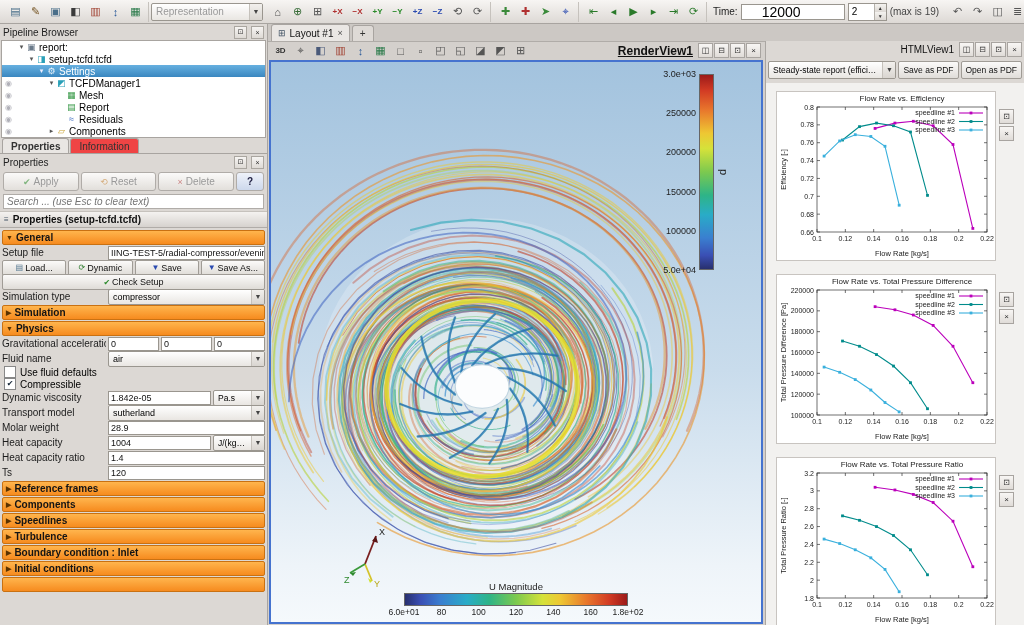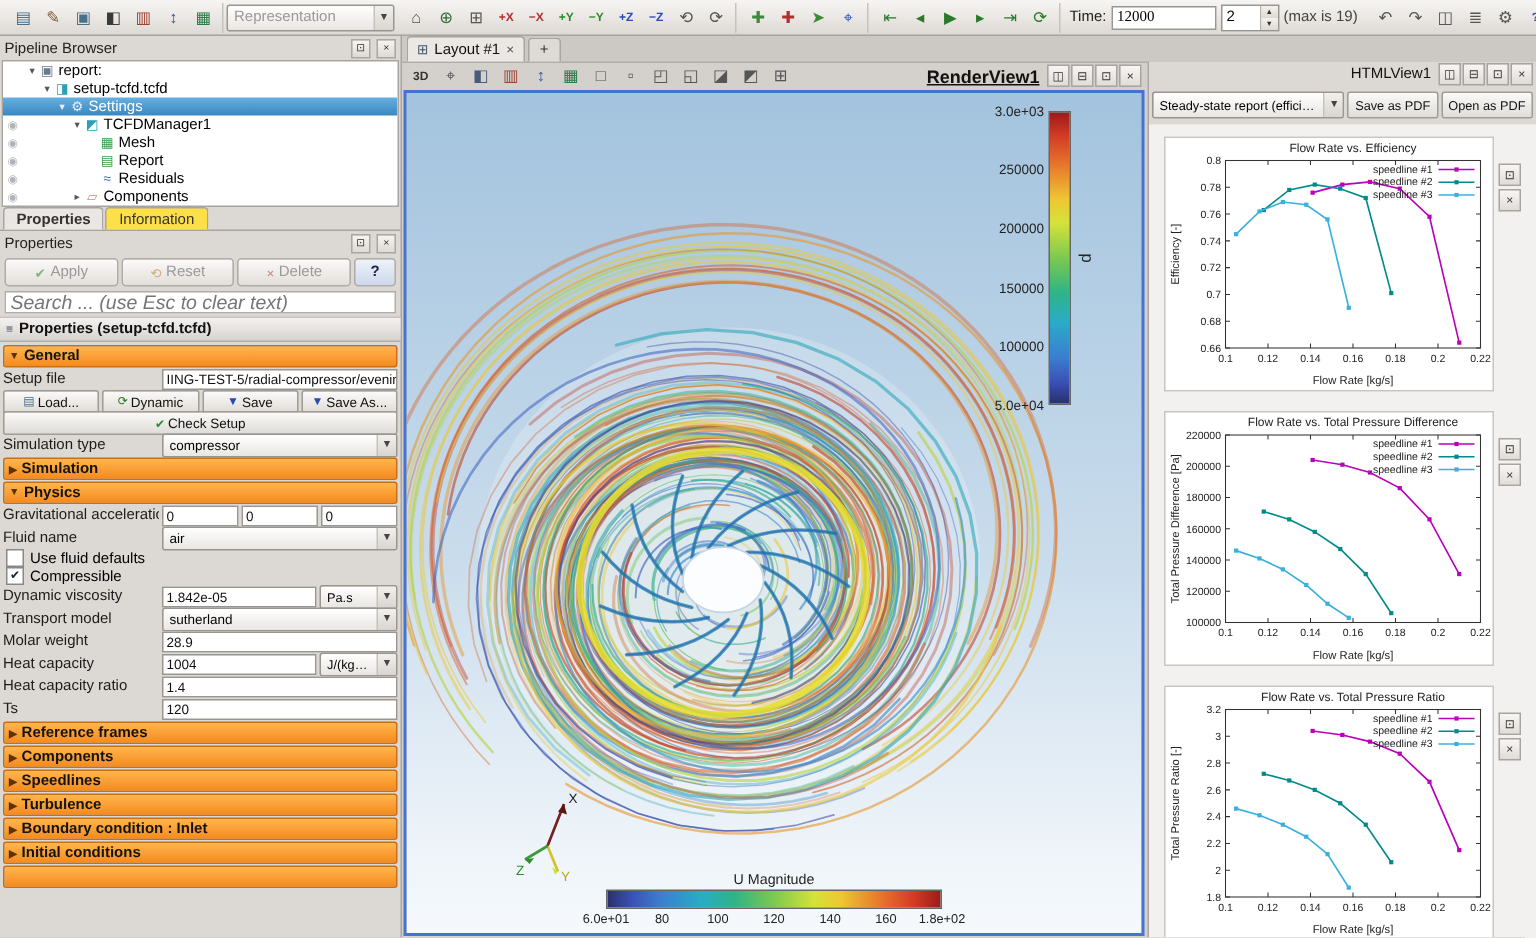--- a/index.html
+++ b/index.html
@@ -9,48 +9,48 @@
   #main-toolbar{position:absolute;left:0;top:0;width:1024px;height:24px;background:linear-gradient(#f7f5f3,#ddd9d5);border-bottom:1px solid #a8a4a0;display:flex;align-items:center;gap:2px;padding:0 3px;box-sizing:border-box;}
   .tb-group{display:flex;gap:1px;padding:0 3px;border-right:1px solid #c6c2bd;height:20px;align-items:center;flex:none;}
   .tb-icon{min-width:17px;height:17px;display:flex;align-items:center;justify-content:center;font-size:11px;border-radius:2px;padding:0 1px;cursor:default;}
   .tb-icon.txt{font-size:8px;font-weight:bold;}
   .combo{display:flex;align-items:center;border:1px solid #9a968f;background:linear-gradient(#ffffff,#e9e6e2);border-radius:2px;font-size:10px;height:16px;gap:4px;padding-left:4px;overflow:hidden;}
   .combo .combo-text{white-space:nowrap;overflow:hidden;text-overflow:ellipsis;flex:1;}
   .combo .arrow{width:12px;align-self:stretch;display:flex;align-items:center;justify-content:center;color:#444;font-size:7px;border-left:1px solid #c5c1bb;background:linear-gradient(#f2f0ed,#d9d5d0);flex:none;}
   #representation-combo{width:106px;color:#999;flex:none;}
   .time-group{display:flex;align-items:center;gap:3px;padding:0 4px;flex:none;}
   .time-group .tlabel{font-size:10px;color:#222;}
-  #time-input{width:62px;height:14px;border:1px solid #9a968f;background:#fff;font-size:10px;padding:0 3px;display:flex;align-items:center;font-family:Liberation Serif, serif;}
+  #time-input{width:62px;height:14px;border:1px solid #9a968f;background:#fff;font-size:14px;padding:0 20px;display:flex;align-items:center;}
   #frame-spin{display:flex;height:16px;border:1px solid #9a968f;background:#fff;}
   #frame-value{width:22px;font-size:10px;display:flex;align-items:center;padding-left:3px;}
   .spin-col{display:flex;flex-direction:column;width:11px;border-left:1px solid #b5b1ab;}
   .spin-btn{flex:1;font-size:5px;display:flex;align-items:center;justify-content:center;background:linear-gradient(#f4f2ef,#ddd9d4);color:#333;}
   .max-label{font-size:10px;color:#444;}
   .push-right{margin-left:auto;}
   
   #left-panel{position:absolute;top:24px;left:0;width:268px;bottom:0;background:#dcd8d4;border-right:1px solid #a8a4a0;display:flex;flex-direction:column;box-sizing:border-box;}
   .dock-title{height:14px;font-size:10px;padding:1px 3px;color:#222;display:flex;align-items:center;gap:4px;flex:none;}
   .dock-title .dt-text{flex:1;}
   .dock-btn{width:11px;height:11px;border:1px solid #aaa6a0;background:linear-gradient(#f6f4f2,#dedad5);font-size:7px;display:flex;align-items:center;justify-content:center;color:#333;flex:none;}
   #pipeline-tree{height:96px;background:#fff;border:1px solid #a8a4a0;margin:0 1px;overflow:hidden;font-size:10px;flex:none;}
   .tree-row{display:flex;align-items:center;height:12px;white-space:nowrap;}
   .tree-row.selected{background:linear-gradient(#66b0e0,#3a87c0);color:#fff;}
   .eye-cell{width:13px;flex:none;text-align:center;font-size:8px;color:#556;opacity:.45;}
   .expander{width:9px;flex:none;font-size:7px;color:#555;text-align:center;}
   .tree-row.selected .expander{color:#eef;}
   .tree-icon{width:11px;flex:none;text-align:center;font-size:9px;margin-right:2px;}
   #panel-tabs{height:15px;display:flex;align-items:flex-end;padding-left:2px;gap:1px;flex:none;border-bottom:1px solid #a8a4a0;}
-  .tab{font-size:10px;padding:0 8px;height:14px;display:flex;align-items:center;background:#fde047;border:1px solid #a8a4a0;border-bottom:none;border-radius:3px 3px 0 0;color:#333;}
+  .tab{font-size:10px;padding:0 8px;height:14px;display:flex;align-items:center;background:#ef4444;border:1px solid #a8a4a0;border-bottom:none;border-radius:3px 3px 0 0;color:#333;}
   .tab.active{background:#e9e6e3;font-weight:bold;}
   #prop-buttons{display:flex;gap:2px;padding:2px 3px;flex:none;}
   .pbtn{flex:1;height:17px;background:linear-gradient(#fbfaf9,#e2dfdb);border:1px solid #b0aca8;border-radius:3px;font-size:10px;display:flex;align-items:center;justify-content:center;gap:3px;color:#999;}
   .pbtn .picon{font-size:9px;opacity:.55;}
   .pbtn.help{flex:0 0 26px;color:#224;font-weight:bold;background:linear-gradient(#eef2fa,#cdd8ec);}
   #search-row{padding:1px 3px 2px 3px;flex:none;}
-  #search-input{width:100%;height:15px;box-sizing:border-box;font-size:13px;font-style:italic;color:#777;border:1px solid #b0aca8;background:#fff;padding:1px 3px;font-family:"Liberation Sans",sans-serif;}
+  #search-input{width:100%;height:15px;box-sizing:border-box;font-size:10px;font-style:italic;color:#777;border:1px solid #b0aca8;background:#fff;padding:1px 3px;font-family:"Liberation Sans",sans-serif;}
   #source-header{height:15px;background:linear-gradient(#f4f2f0,#d6d2ce);border-top:1px solid #c6c2bd;border-bottom:1px solid #b0aca8;font-size:10px;font-weight:bold;display:flex;align-items:center;padding:0 4px;gap:4px;flex:none;color:#111;}
   #prop-body{flex:1;overflow:hidden;padding:1px 2px;display:flex;flex-direction:column;}
   .osec{height:13px;margin-top:1px;background:linear-gradient(#ffb54d,#f68b1f);border:1px solid #c97112;border-radius:2px;display:flex;align-items:center;font-size:10px;font-weight:bold;color:#141414;padding:0 3px;gap:3px;flex:none;}
   .osec .oarrow{font-size:7px;color:#5a3200;}
   .frow{display:flex;align-items:center;height:15px;font-size:10px;gap:2px;flex:none;}
   .flabel{width:104px;flex:none;color:#1c1c1c;white-space:nowrap;overflow:hidden;}
   .finput{flex:1;height:12px;background:#fff;border:1px solid #9a968f;font-size:9px;padding:0 2px;display:flex;align-items:center;overflow:hidden;white-space:nowrap;min-width:0;color:#111;}
   .fcombo{flex:1;height:14px;font-size:9px;min-width:0;}
   .funit{flex:0 0 46px;height:14px;font-size:8.5px;}
   .cb-row{display:flex;align-items:center;gap:4px;height:12px;font-size:10px;padding-left:2px;flex:none;}

